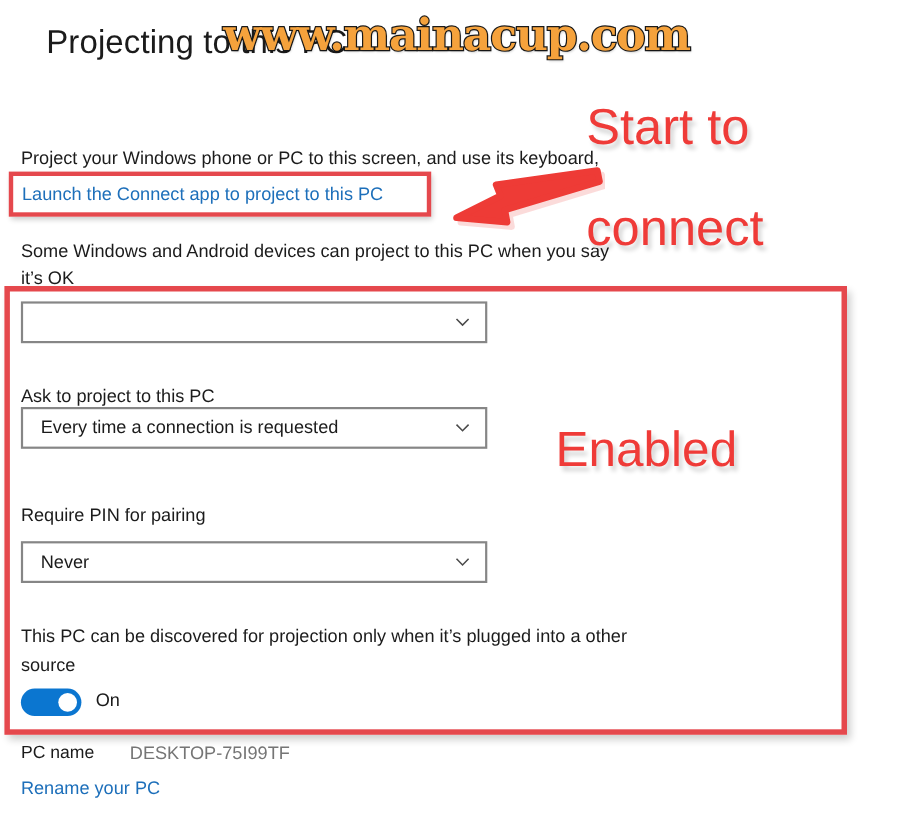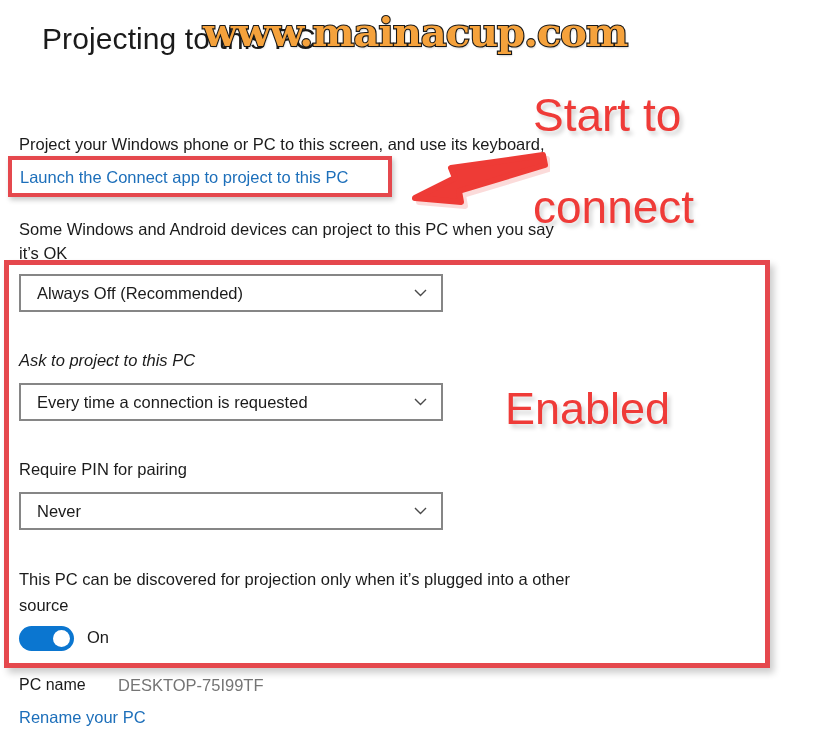--- a/index.html
+++ b/index.html
@@ -108,30 +108,30 @@
     position: absolute;
     right: 14px;
     top: 13px;
     width: 13px;
     height: 8px;
     pointer-events: none;
   }
   .combo .chevron svg { display: block; }
 
   #combo-always-off { left: 19px; top: 274px; }
-  #combo-ask-project { left: 19px; top: 383px; padding-left: 42px; }
+  #combo-ask-project { left: 19px; top: 370px; padding-left: 42px; }
   #combo-require-pin { left: 19px; top: 492px; }
 
   .field-label {
     position: absolute;
     font-size: 16.5px;
     color: #1b1b1b;
     white-space: nowrap;
   }
-  #label-ask-project { left: 19px; top: 351px; font-style: italic; }
+  #label-ask-project { left: 19px; top: 351px; }
   #label-require-pin { left: 19px; top: 460px; }
 
   #discover-text {
     position: absolute;
     left: 19px;
     top: 566px;
     width: 570px;
     font-size: 16.5px;
     line-height: 26px;
     color: #1b1b1b;
@@ -247,21 +247,20 @@
 <div id="page-title">Projecting to this PC</div>
 
 <div id="intro-text">Project your Windows phone or PC to this screen, and use its keyboard, mouse, and other devices, too.</div>
 
 <div id="launch-link-box"></div>
 <a id="launch-link">Launch the Connect app to project to this PC</a>
 
 <div id="some-devices-text">Some Windows and Android devices can project to this PC when you say it’s OK</div>
 
 <div class="combo" id="combo-always-off">
-  <span class="combo-value">Always Off (Recommended)</span>
   <span class="chevron">
     <svg width="13" height="8" viewBox="0 0 13 8">
         <path d="M1 1 L6.5 6.6 L12 1" fill="none" stroke="#4a4a4a" stroke-width="1.4"></path>
       </svg>
   </span>
 </div>
 
 <div class="field-label" id="label-ask-project">Ask to project to this PC</div>
 <div class="combo" id="combo-ask-project">
   <span class="combo-value">Every time a connection is requested</span>

